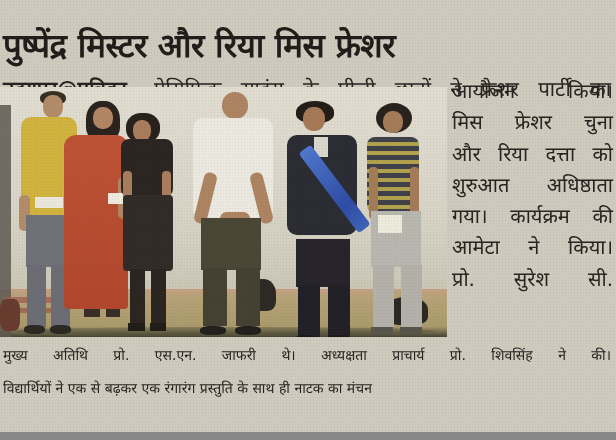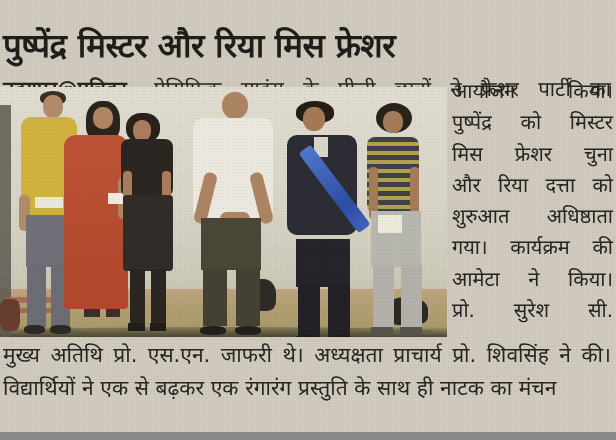--- a/index.html
+++ b/index.html
@@ -27,21 +27,21 @@
     text-align:justify; text-align-last:justify; white-space:normal;
   }
   .introline .dateline { font-weight:bold; }
   .rightcol {
     position:absolute; left:452px; top:76px; width:161px; height:252px;
     font-size:20px; line-height:31.3px;
   }
   .rightcol .tline { text-align:justify; text-align-last:justify; }
   .footer {
     position:absolute; left:3px; top:339px; width:608px; height:100px;
-    font-size:21px; line-height:33px;
+    font-size:14px; line-height:33px;
   }
   .footer .tline { text-align:justify; text-align-last:justify; }
   .footer .tline:last-child { text-align-last:left; }
 
   
   .photo {
     position:absolute; left:0; top:87px; width:447px; height:250px;
     background:linear-gradient(180deg,#e0dccf 0%,#d8d4c6 45%,#cfcab8 75%,#c9c3b0 82%);
     filter:blur(.5px) saturate(.9);
     overflow:hidden;
@@ -226,21 +226,20 @@
       <div class="paper"></div>
       <div class="leg-l"></div>
       <div class="leg-r"></div>
       <div class="shoe-l"></div>
       <div class="shoe-r"></div>
     </div>
   </div>
 
   <div class="rightcol">
       <div class="tline">आयोजन किया।</div>
-      <div class="tline">पुष्पेंद्र को मिस्टर</div>
       <div class="tline">मिस फ्रेशर चुना</div>
       <div class="tline">और रिया दत्ता को</div>
       <div class="tline">शुरुआत अधिष्ठाता</div>
       <div class="tline">गया। कार्यक्रम की</div>
       <div class="tline">आमेटा ने किया।</div>
       <div class="tline">प्रो. सुरेश सी.</div>
     </div>
 
   <div class="footer">
       <div class="tline">मुख्य अतिथि प्रो. एस.एन. जाफरी थे। अध्यक्षता प्राचार्य प्रो. शिवसिंह ने की।</div>

